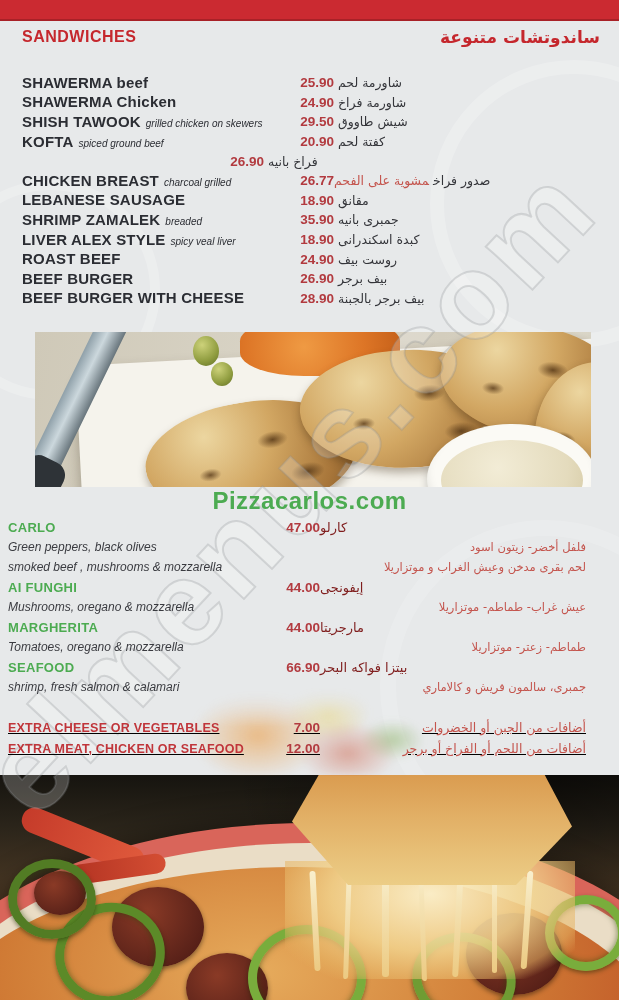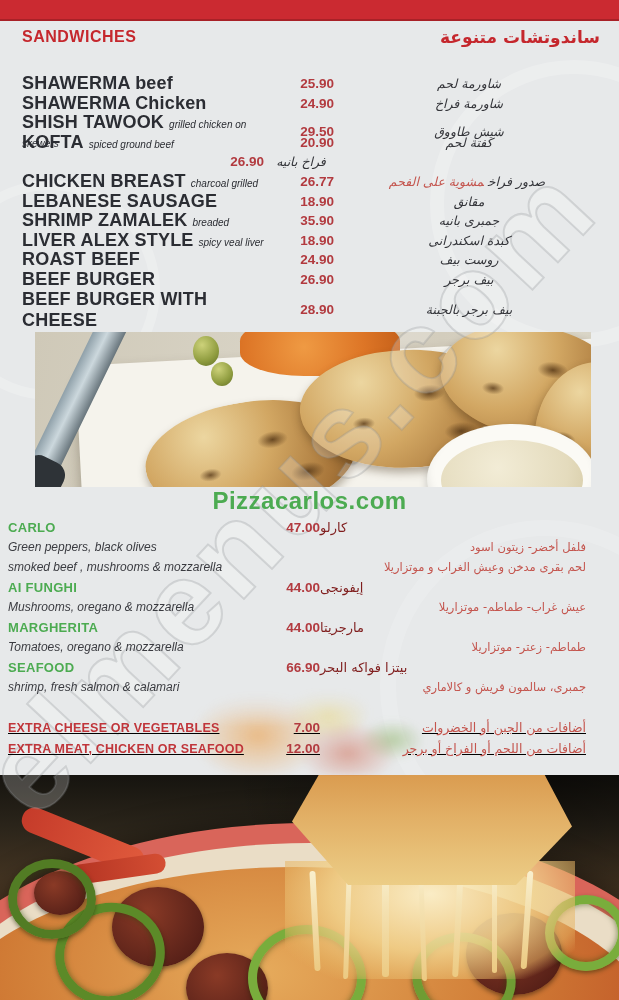--- a/index.html
+++ b/index.html
@@ -25,25 +25,25 @@
 
   .section-header{position:absolute;left:22px;top:27px;width:578px;
     display:flex;justify-content:space-between;align-items:center;}
   .title-en{color:#c5272d;font-weight:bold;font-size:16px;letter-spacing:.5px;}
   .title-ar{color:#c5272d;font-weight:bold;font-size:17px;direction:rtl;
     font-family:"DejaVu Sans",sans-serif;}
 
   
   .sandwich-list{position:absolute;left:22px;top:73px;width:578px;}
   .row{display:grid;grid-template-columns:242px 70px 1fr;height:19.6px;align-items:center;}
-  .nm{font-weight:bold;font-size:18px;color:#2b2d33;letter-spacing:.2px;}
+  .nm{font-weight:bold;font-size:15px;color:#2b2d33;letter-spacing:.2px;}
   .note{font-style:italic;font-size:10px;color:#2b2d33;margin-left:5px;}
   .price{text-align:right;color:#b23a3f;font-weight:bold;font-size:13.5px;}
-  .arcell{direction:rtl;text-align:center;font-family:"DejaVu Sans",sans-serif;
-    font-size:12.5px;color:#34353a;font-style:italic;}
+  .arcell{direction:rtl;text-align:left;font-family:"DejaVu Sans",sans-serif;
+    font-size:12.5px;color:#34353a;}
   .ar-accent{color:#c4554e;margin-right:4px;}
 
   
   .photo-sandwich{position:absolute;left:35px;top:332px;width:556px;height:155px;
     overflow:hidden;background:linear-gradient(100deg,#cfc9b8,#d8d3c5 40%,#d3cdbd 70%,#dcd8ca);}
   .ps-plate{position:absolute;left:45px;top:18px;width:600px;height:200px;background:#f5f3ec;
     border-radius:26px;transform:rotate(-3deg);box-shadow:0 8px 14px rgba(60,50,30,.35);}
   .ps-knife-blade{position:absolute;left:18px;top:-30px;width:30px;height:230px;
     transform:rotate(26deg);border-radius:12px;
     background:linear-gradient(90deg,#8fa0a9,#ccd8dd 45%,#68757c);}

